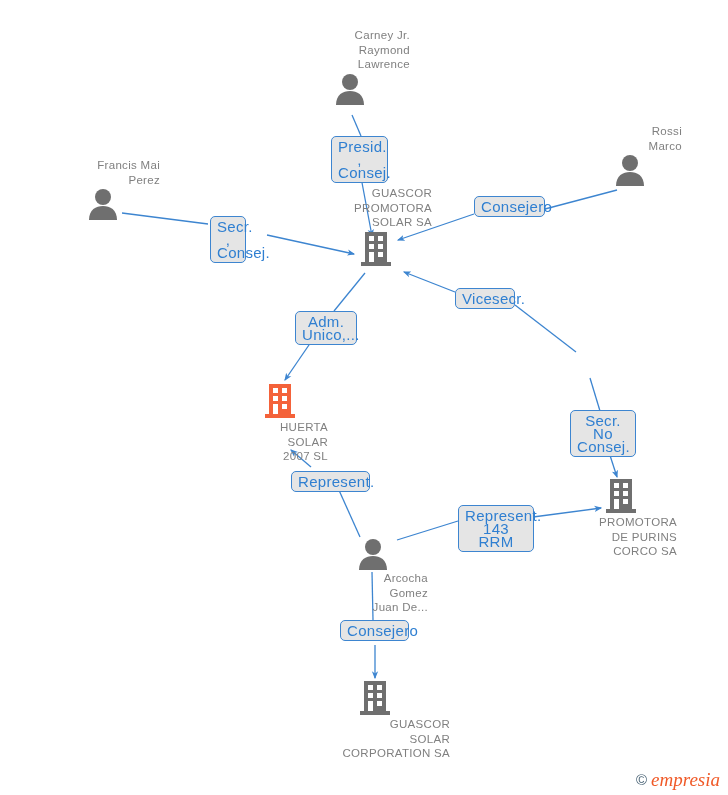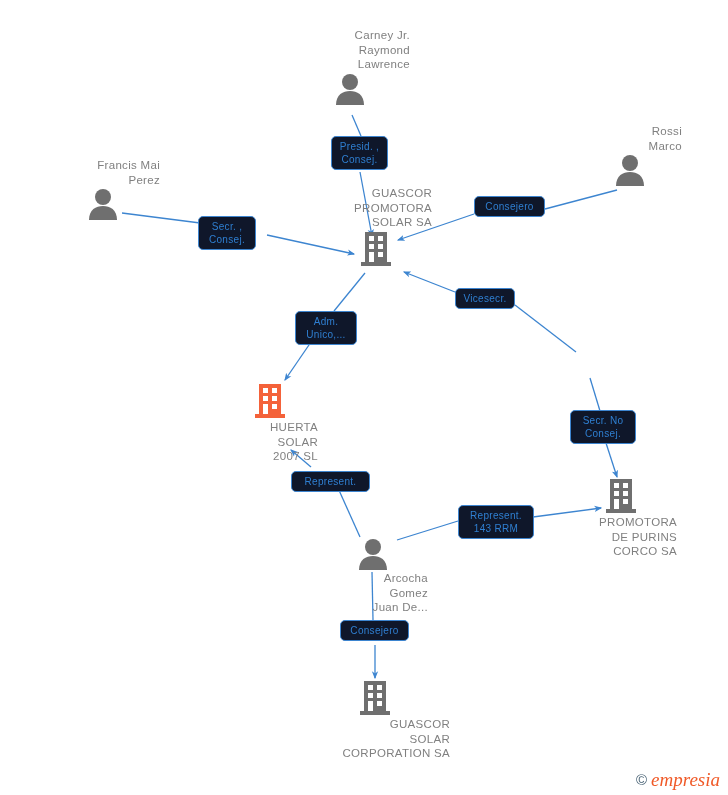--- a/index.html
+++ b/index.html
@@ -41,25 +41,25 @@
     white-space: pre-line;
   }
   .node-label.above {
     margin-bottom: 1px;
   }
   .node-label.below {
     margin-top: 1px;
   }
   .edge-label {
     position: absolute;
-    background: #0f172a;
+    background: #e5e5e5;
     border: 1.4px solid #3d85d0;
     border-radius: 5px;
     color: #2f7fd1;
-    font-size: 10px;
+    font-size: 15px;
     line-height: 13px;
     letter-spacing: 0.3px;
     text-align: center;
     padding: 3px 6px 3px 6px;
     white-space: pre-line;
     box-sizing: border-box;
   }
   #watermark {
     position: absolute;
     right: 8px;
@@ -170,21 +170,21 @@
       <rect x="2" y="31" width="30" height="4" fill="#6f6f6f"></rect>
       <rect x="10" y="5" width="5" height="5" fill="#ffffff"></rect>
       <rect x="19" y="5" width="5" height="5" fill="#ffffff"></rect>
       <rect x="10" y="13" width="5" height="5" fill="#ffffff"></rect>
       <rect x="19" y="13" width="5" height="5" fill="#ffffff"></rect>
       <rect x="10" y="21" width="5" height="10" fill="#ffffff"></rect>
       <rect x="19" y="21" width="5" height="5" fill="#ffffff"></rect>
     </svg>
   </div>
 
-  <div class="node" style="left:222px; top:383px; width:96px;">
+  <div class="node" style="left:232px; top:383px; width:96px;">
     <svg class="node-icon" width="34" height="36" viewBox="0 0 34 36">
       <rect x="6" y="1" width="22" height="30" fill="#f4623a"></rect>
       <rect x="2" y="31" width="30" height="4" fill="#f4623a"></rect>
       <rect x="10" y="5" width="5" height="5" fill="#ffffff"></rect>
       <rect x="19" y="5" width="5" height="5" fill="#ffffff"></rect>
       <rect x="10" y="13" width="5" height="5" fill="#ffffff"></rect>
       <rect x="19" y="13" width="5" height="5" fill="#ffffff"></rect>
       <rect x="10" y="21" width="5" height="10" fill="#ffffff"></rect>
       <rect x="19" y="21" width="5" height="5" fill="#ffffff"></rect>
     </svg>
@@ -221,21 +221,21 @@
       <rect x="19" y="21" width="5" height="5" fill="#ffffff"></rect>
     </svg>
     <span class="node-label below">GUASCOR
 SOLAR
 CORPORATION SA</span>
   </div>
 
   <div class="edge-label" style="left:331px; top:136px; width:57px;">Presid. ,
 Consej.</div>
 
-  <div class="edge-label" style="left:198px; top:216px; width:58px;">Secr. ,
+  <div class="edge-label" style="left:210px; top:216px; width:36px;">Secr. ,
 Consej.</div>
 
   <div class="edge-label" style="left:474px; top:196px; width:71px;">Consejero</div>
 
   <div class="edge-label" style="left:455px; top:288px; width:60px;">Vicesecr.</div>
 
   <div class="edge-label" style="left:295px; top:311px; width:62px;">Adm.
 Unico,...</div>
 
   <div class="edge-label" style="left:291px; top:471px; width:79px;">Represent.</div>

